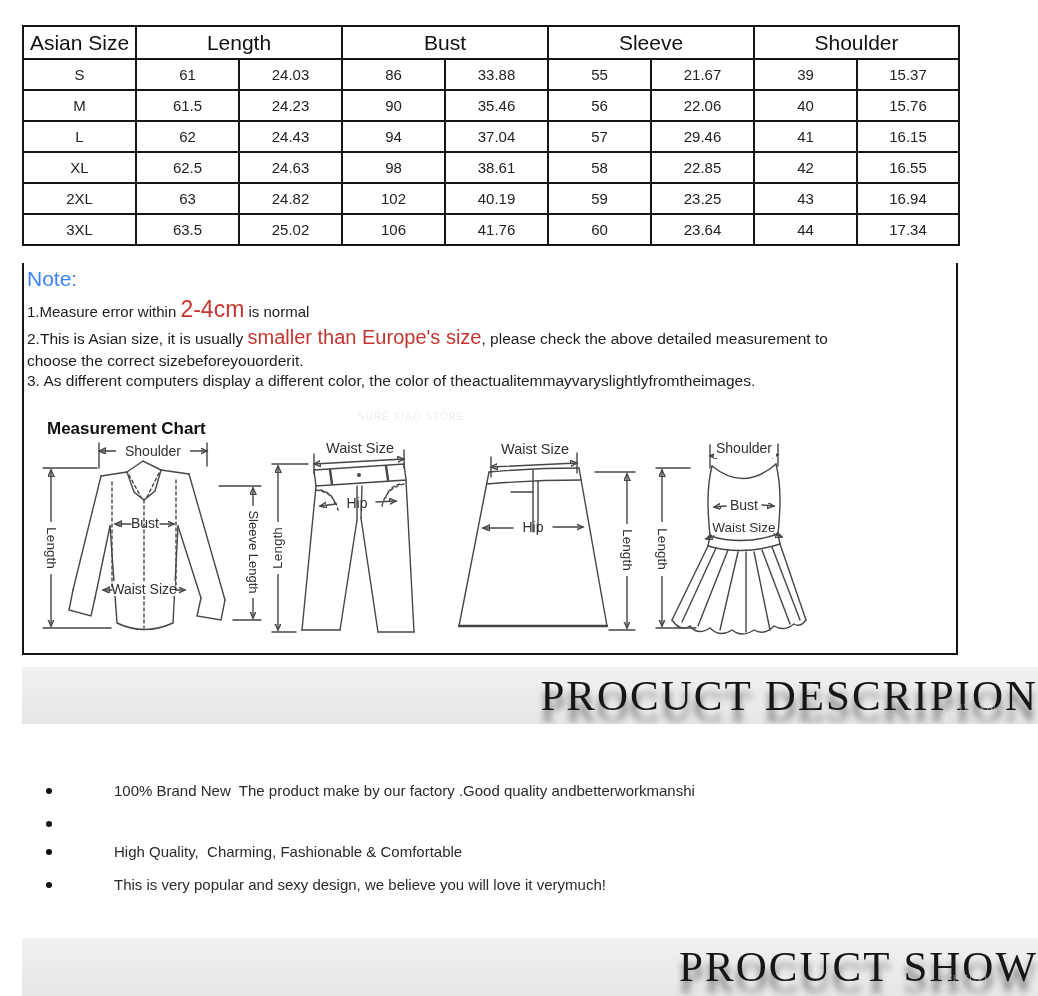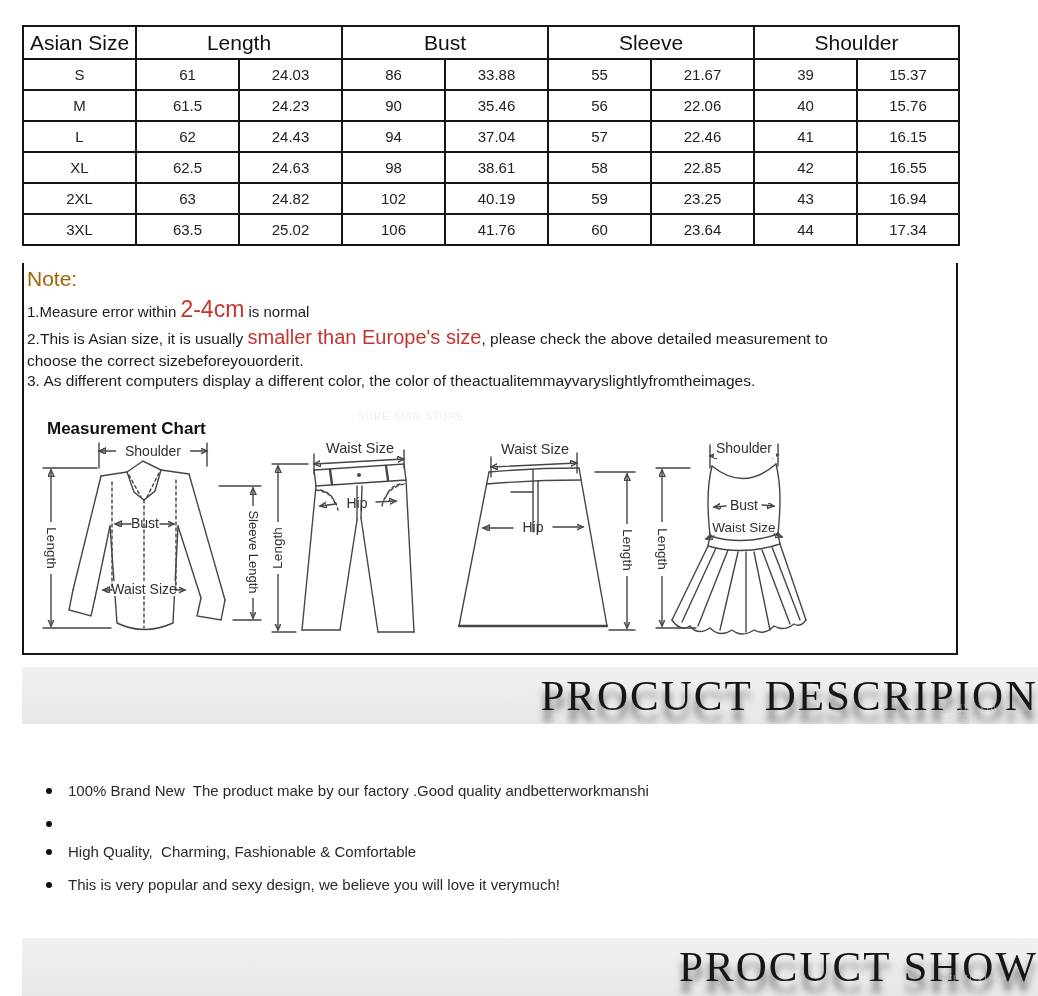--- a/index.html
+++ b/index.html
@@ -18,21 +18,21 @@
   }
   .size-table tr.hdr td{font-size:21px;height:31px;color:#111;}
   .size-table tr.unit td{font-size:15px;height:28px;color:#3a3a9e;}
   .size-table tr.data td{font-size:15px;height:29px;color:#222;}
   
   .note-box{
     position:absolute;left:22px;top:263px;width:936px;height:392px;
     border-left:2px solid #161616;border-right:2px solid #161616;border-bottom:2px solid #161616;
     box-sizing:border-box;background:#fff;
   }
-  .note-heading{position:absolute;left:3px;top:4px;font-size:21px;color:#a16207;}
+  .note-heading{position:absolute;left:3px;top:4px;font-size:21px;color:#3b82f6;}
   .note-line{position:absolute;left:3px;color:#1d1d1d;white-space:pre-wrap;}
   #note1{top:33px;font-size:15px;}
   #note1 .hl{font-size:23px;color:#c5342e;}
   #note2{top:63px;font-size:15.5px;line-height:22px;width:928px;}
   #note2 .hl{font-size:20px;color:#c5342e;}
   #note3{top:109px;font-size:15.5px;}
   .mc-title{position:absolute;left:23px;top:156px;font-size:17px;font-weight:700;color:#101010;}
   
   .diag{position:absolute;top:177px;}
   #diag-shirt{left:13px;}
@@ -53,21 +53,21 @@
   .banner h1{
     margin:0;font-weight:400;letter-spacing:2px;
     text-shadow:0 11px 7px rgba(75,75,75,.8);
   }
   #banner-desc{top:667px;height:57px;}
   #banner-desc h1{font-size:43px;line-height:57px;text-indent:60px;}
   #banner-show{top:938px;height:58px;}
   #banner-show h1{font-size:43px;line-height:58px;text-indent:-30px;}
   
   .bullets{position:absolute;left:46px;top:783px;width:740px;}
-  .bullet{display:flex;align-items:flex-start;margin-bottom:17px;font-size:15px;line-height:16px;color:#2a2a2a;white-space:pre-wrap;}
+  .bullet{display:flex;align-items:flex-start;margin-bottom:17px;font-size:15px;line-height:16px;color:#2a2a2a;white-space:pre-wrap;gap:46px;}
   .bullet .dot{flex:none;width:6px;height:6px;border-radius:50%;background:#111;margin:5px 16px 0 0;}
   
   .wm{position:absolute;font-size:10px;letter-spacing:1px;pointer-events:none;}
   #wm-top{left:358px;top:411px;color:#eeeeee;}
   #wm-b1{left:948px;top:703px;color:#cfcfcf;opacity:.6;}
   #wm-b2{left:946px;top:974px;color:#c9c9c9;opacity:.6;}
 </style>
 </head>
 <body>
 
@@ -113,21 +113,21 @@
     <td>40</td>
     <td>15.76</td>
   </tr>
   <tr class="data">
     <td>L</td>
     <td>62</td>
     <td>24.43</td>
     <td>94</td>
     <td>37.04</td>
     <td>57</td>
-    <td>22.46</td>
+    <td>29.46</td>
     <td>41</td>
     <td>16.15</td>
   </tr>
   <tr class="data">
     <td>XL</td>
     <td>62.5</td>
     <td>24.63</td>
     <td>98</td>
     <td>38.61</td>
     <td>58</td>

